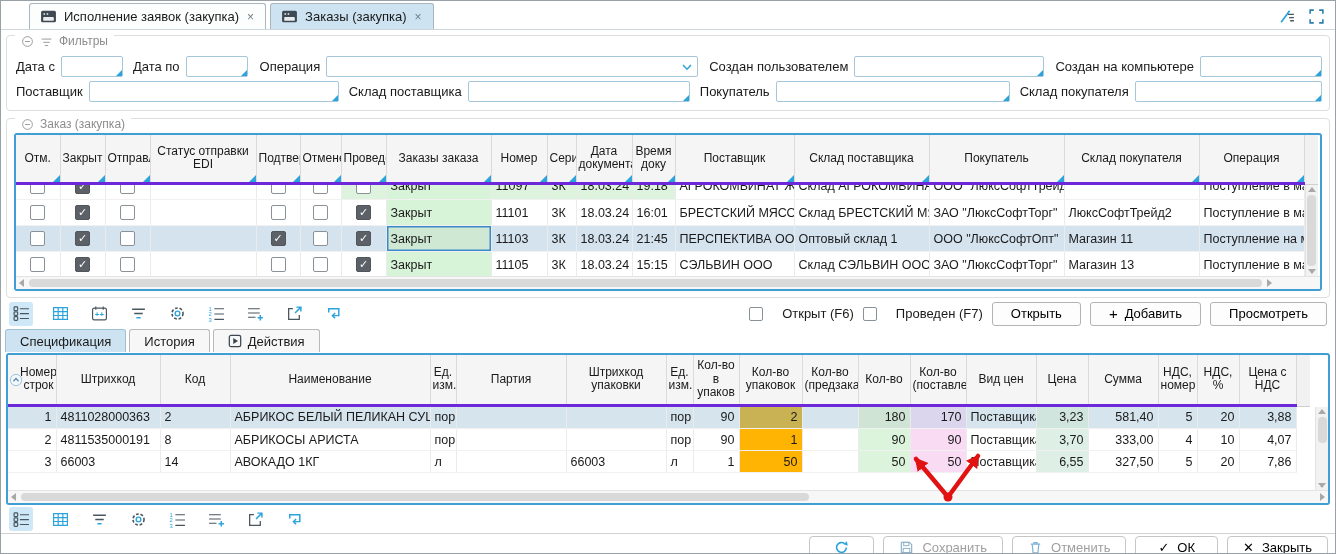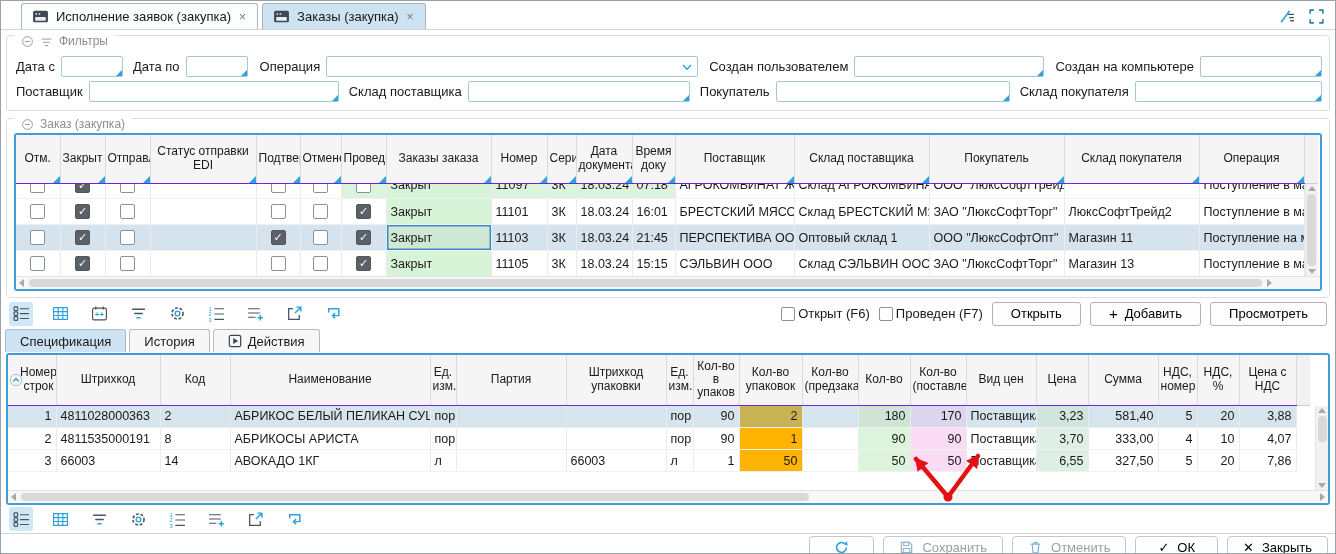--- a/index.html
+++ b/index.html
@@ -1,21 +1,21 @@
 <!DOCTYPE html>
 <html><head>
 <meta charset="utf-8">
 <style>
   * { box-sizing: border-box; margin: 0; padding: 0; }
   html,body { background:#eef0f1; }
   body { font-family:"Liberation Sans","DejaVu Sans",sans-serif; font-size:13px; color:#1a1a1a; }
   .win { position:relative; width:1336px; height:554px; background:#fff; border:1px solid #98a1a8; overflow:hidden; display:flex; flex-direction:column; }
 
   
-  .tabbar { height:29px; display:flex; align-items:flex-end; padding-left:20px; background:#fff; border-bottom:1px solid #ccd6dd; flex:none; }
+  .tabbar { height:29px; display:flex; align-items:flex-end; padding-left:28px; background:#fff; border-bottom:1px solid #ccd6dd; flex:none; }
   .tab { display:flex; align-items:center; gap:7px; height:26px; padding:0 10px; border:1px solid #a9b6bf; border-bottom:none; border-radius:3px 3px 0 0; background:#fcfdfd; margin-right:4px; cursor:default; }
   .tab.active { background:#cde3f2; }
   .tab .x { color:#6f7e88; font-size:12px; padding:0 1px; }
   .winicons { margin-left:auto; display:flex; align-items:center; gap:12px; padding:0 10px 4px 0; }
   .ticon { width:17px; height:17px; display:block; }
 
   
   .group { position:relative; border:1px solid #dedede; border-radius:4px; margin:5px 5px 2px 5px; padding:16px 7px 6px 7px; flex:none; }
   .glegend { position:absolute; top:-2px; left:8px; background:#fff; padding:0 6px; display:flex; align-items:center; gap:6px; color:#8d8d8d; font-size:12px; }
 
@@ -24,21 +24,21 @@
   .flabel { white-space:nowrap; padding:0 6px 0 2px; font-size:13px; }
   .iw { position:relative; height:21px; }
   .iw input { width:100%; height:100%; border:1px solid #a6c6da; border-radius:2px; padding:0 4px; font:12px "Liberation Sans",sans-serif; outline:none; }
   .iw::after { content:""; position:absolute; right:1px; bottom:1px; border-left:6px solid transparent; border-bottom:6px solid #2ba3dc; }
   .selbox { position:relative; height:21px; border:1px solid #a6c6da; border-radius:2px; background:#fff; display:flex; align-items:center; }
   .selbox svg { position:absolute; right:4px; top:4px; }
 
   
   .tframe { border:2px solid #3f9ed6; border-radius:3px; overflow:hidden; display:flex; flex-direction:column; background:#fff; }
   table { border-collapse:collapse; table-layout:fixed; width:1288px; }
-  th { background:#f5f5f5; font-weight:normal; font-size:12px; line-height:1.12; text-align:center; vertical-align:middle; border-right:1px solid #dadada; border-bottom:1px solid #6d28d9; padding:1px 2px; position:relative; overflow:hidden; }
+  th { background:#f5f5f5; font-weight:normal; font-size:12px; line-height:1.12; text-align:center; vertical-align:middle; border-right:1px solid #dadada; border-bottom:3px solid #6d28d9; padding:1px 2px; position:relative; overflow:hidden; }
   th.tri::after { content:""; position:absolute; right:0; bottom:0; border-left:7px solid transparent; border-bottom:7px solid #2ba3dc; }
   td { font-size:12.5px; padding:2px 4px; border-right:1px solid #ebebeb; border-bottom:1px solid #f1f1f1; overflow:hidden; white-space:nowrap; background:#fff; }
   .corner { width:13px; background:#f1f1f1; border-bottom:1px solid #cfcfcf; flex:none; }
   .r { text-align:right; }
   .cbc { text-align:center; padding:0; }
   .cb { display:inline-block; width:15px; height:15px; border:1px solid #8a9299; border-radius:2px; background:#fff; vertical-align:middle; font-size:11px; line-height:13px; color:#fff; text-align:center; }
   .cb:not(:empty) { background:#5b6167; border-color:#50565c; }
 
   
   .o-rowsview { height:95px; overflow:hidden; }
@@ -75,21 +75,21 @@
   .a-up { border-left:4px solid transparent; border-right:4px solid transparent; border-bottom:5px solid #a8a8a8; }
   .a-dn { border-left:4px solid transparent; border-right:4px solid transparent; border-top:5px solid #a8a8a8; }
   .a-lf { border-top:4px solid transparent; border-bottom:4px solid transparent; border-right:5px solid #a8a8a8; }
   .a-rt { border-top:4px solid transparent; border-bottom:4px solid transparent; border-left:5px solid #a8a8a8; }
 
   
   .toolbar { height:27px; display:flex; align-items:center; padding:0 8px; gap:15px; flex:none; }
   .tico { width:24px; height:24px; display:flex; align-items:center; justify-content:center; border-radius:3px; }
   .tico.active { background:#cfe8f7; }
   .tright { margin-left:auto; display:flex; align-items:center; gap:9px; }
-  .cklbl { display:flex; align-items:center; gap:3px; white-space:nowrap; }
+  .cklbl { display:flex; align-items:center; gap:19px; white-space:nowrap; }
   .ckbox { width:14px; height:14px; border:1px solid #8a9299; border-radius:2px; background:#fff; display:inline-block; }
   .btn { height:24px; padding:0 18px; border:1px solid #b3b3b3; border-radius:3px; background:#fdfdfd; font-size:13px; display:flex; align-items:center; gap:7px; white-space:nowrap; }
 
   
   .stabs { height:25px; display:flex; align-items:flex-end; padding-left:4px; flex:none; }
   .stab { display:flex; align-items:center; gap:6px; height:23px; padding:0 14px; border:1px solid #b9b9b9; border-bottom:none; border-radius:3px 3px 0 0; background:#f7f7f7; margin-right:3px; }
   .stab.active { background:#cde3f2; border-color:#9fc1d6; }
 
   
   .fbar { border-top:1px solid #d2d2d2; height:28px; display:flex; align-items:center; padding:0 7px; gap:9px; flex:none; background:#fff; }
@@ -337,21 +337,21 @@
                   <td class="cbc"><span class="cb">✓</span></td>
                   <td class="cbc"><span class="cb"></span></td>
                   <td></td>
                   <td class="cbc"><span class="cb"></span></td>
                   <td class="cbc"><span class="cb"></span></td>
                   <td class="cbc c-posted"><span class="cb"></span></td>
                   <td class="c-status">Закрыт</td>
                   <td class="c-num">11097</td>
                   <td class="c-series">3К</td>
                   <td class="c-date">18.03.24</td>
-                  <td class="c-time">07:18</td>
+                  <td class="c-time">19:18</td>
                   <td>АГРОКОМБИНАТ ЖДАН</td>
                   <td>Склад АГРОКОМБИНАТ</td>
                   <td>ООО "ЛюксСофтТрейд"</td>
                   <td></td>
                   <td>Поступление в магази</td>
                 </tr>
 
                 <tr>
                   <td class="cbc"><span class="cb"></span></td>
                   <td class="cbc"><span class="cb">✓</span></td>

